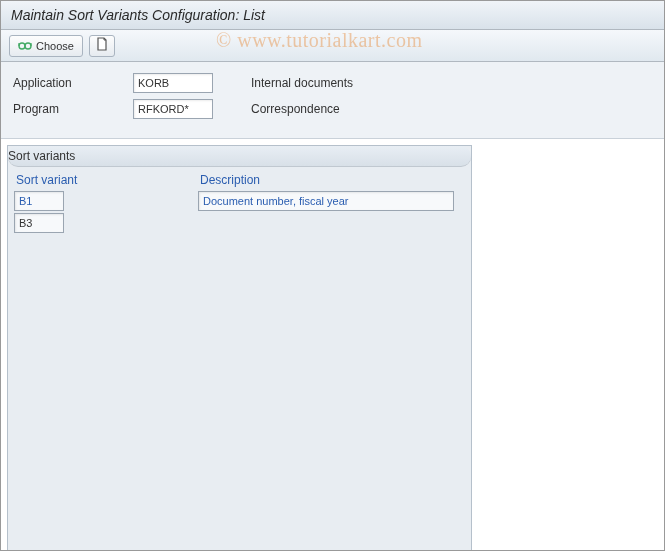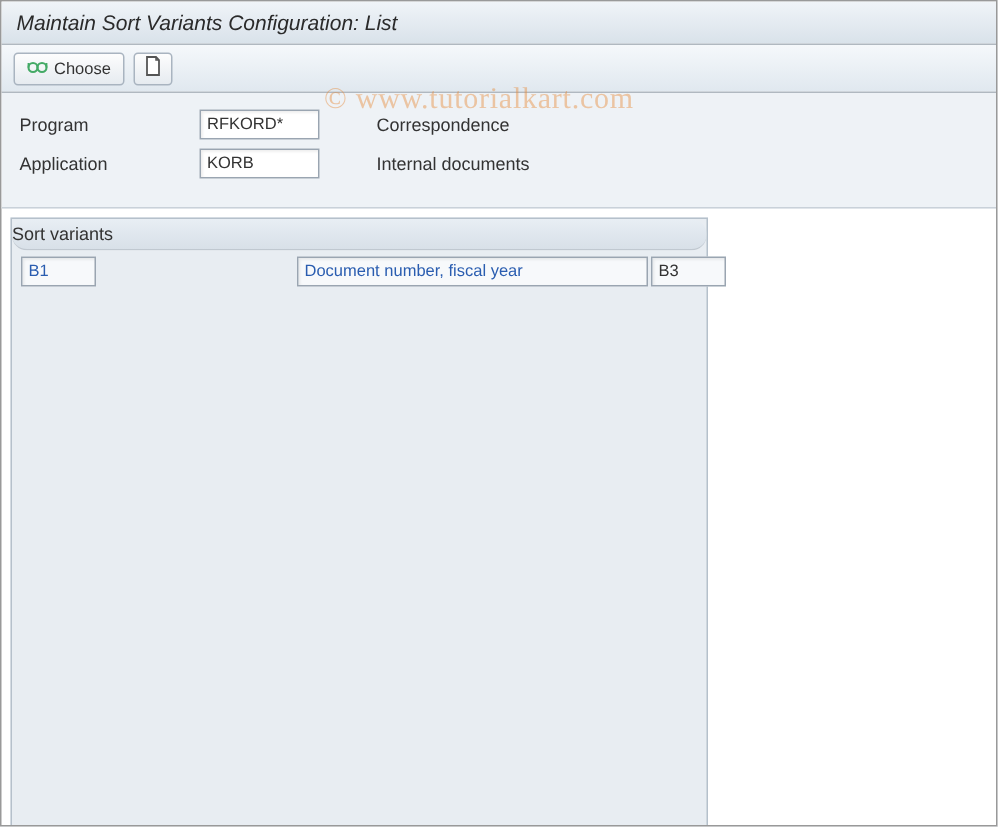--- a/index.html
+++ b/index.html
@@ -122,22 +122,23 @@
       padding: 2px 2px;
     }
     .col-desc {
       width: 240px;
       color: #2a5db0;
       font-size: 12px;
       padding: 2px 2px;
     }
     .grid-rows {
       display: flex;
-      flex-direction: row;
+      flex-direction: column;
       gap: 2px;
+      justify-content: center;
     }
     .grid-row {
       display: flex;
       align-items: center;
     }
     .cell-input {
       height: 20px;
       border: 1px solid #9aa5b1;
       background: #f7f9fb;
       font-size: 11px;
@@ -145,31 +146,31 @@
       color: #333;
       box-shadow: inset 1px 1px 2px rgba(0,0,0,0.08);
     }
     .cell-variant {
       width: 50px;
     }
     .cell-spacer {
       width: 134px;
     }
     .cell-desc {
-      width: 234px;
+      width: 256px;
     }
     .selected-row .cell-variant {
       color: #2a5db0;
     }
     .selected-row .cell-desc {
       color: #2a5db0;
     }
     .watermark {
       position: absolute;
-      top: 54px;
+      top: 28px;
       left: 215px;
       font-size: 20px;
       color: rgba(230, 140, 60, 0.45);
       font-family: Georgia, 'Times New Roman', serif;
       pointer-events: none;
       z-index: 100;
       letter-spacing: 0.5px;
     }
   </style>
 </head>
@@ -197,34 +198,38 @@
       <svg width="12" height="14" viewBox="0 0 12 14">
         <path d="M2 1 L8 1 L10 3 L10 13 L2 13 Z" fill="#fff" stroke="#555" stroke-width="1.2"></path>
         <path d="M8 1 L8 3 L10 3" fill="none" stroke="#555" stroke-width="1"></path>
       </svg>
     </span>
   </button>
 </div>
 
 <div class="header-fields">
   <div class="field-row">
+    <span class="field-label">Application</span>
+    <input class="field-input" type="text" readonly="" value="KORB" style="">
+    <span class="field-desc">Internal documents</span>
+  </div>
+  <div class="field-row">
     <span class="field-label">Program</span>
     <input class="field-input" type="text" readonly="" value="RFKORD*" style="">
     <span class="field-desc">Correspondence</span>
   </div>
-  <div class="field-row">
-    <span class="field-label">Application</span>
-    <input class="field-input" type="text" readonly="" value="KORB" style="">
-    <span class="field-desc">Internal documents</span>
-  </div>
 </div>
 
 <div class="content-panel">
   <div class="group-title">Sort variants</div>
   <div class="grid-wrap">
+    <div class="grid-header">
+      <div class="col-variant">Sort variant</div>
+      <div class="col-desc">Description</div>
+    </div>
     <div class="grid-rows" id="grid-rows">
         <div class="grid-row selected-row">
           <input class="cell-input cell-variant" type="text" readonly="" value="B1" style="">
           <div class="cell-spacer"></div>
           <input class="cell-input cell-desc" type="text" readonly="" value="Document number, fiscal year" style="">
         </div>
         <div class="grid-row">
           <input class="cell-input cell-variant" type="text" readonly="" value="B3" style="">
           <div class="cell-spacer"></div>
         </div>

